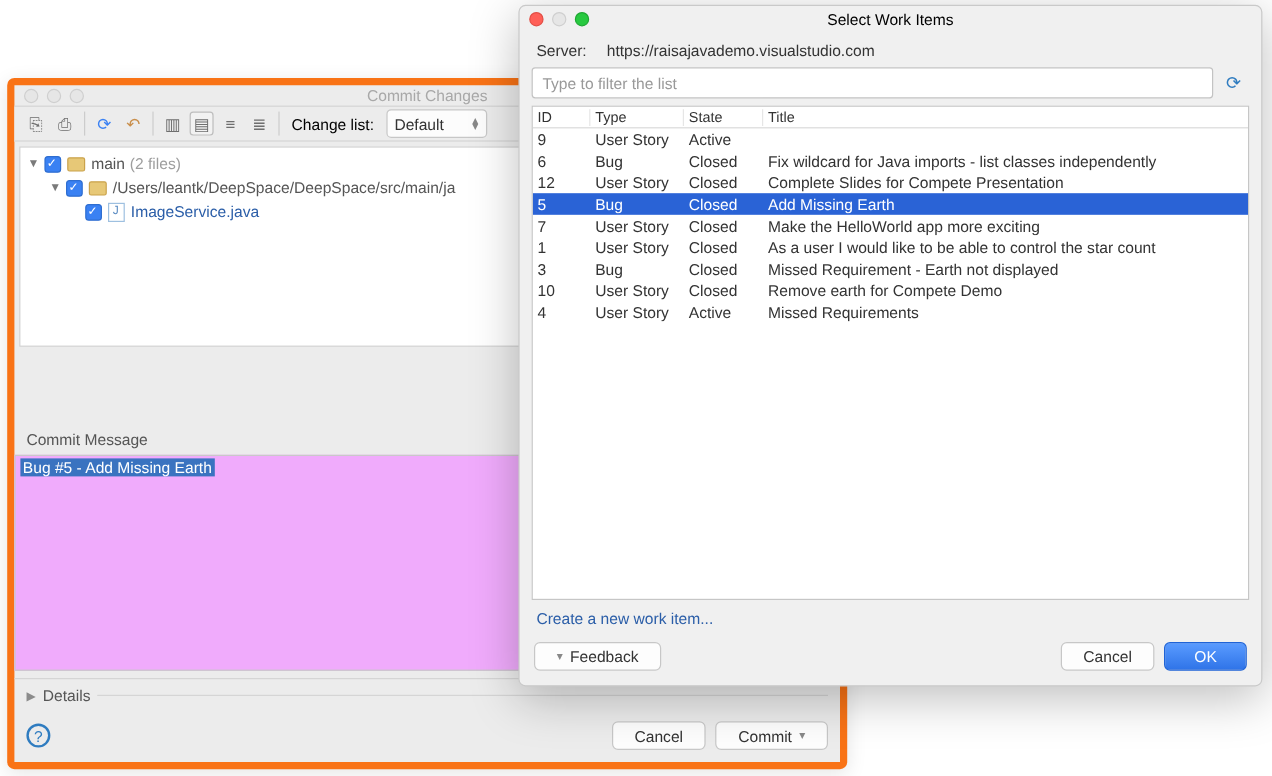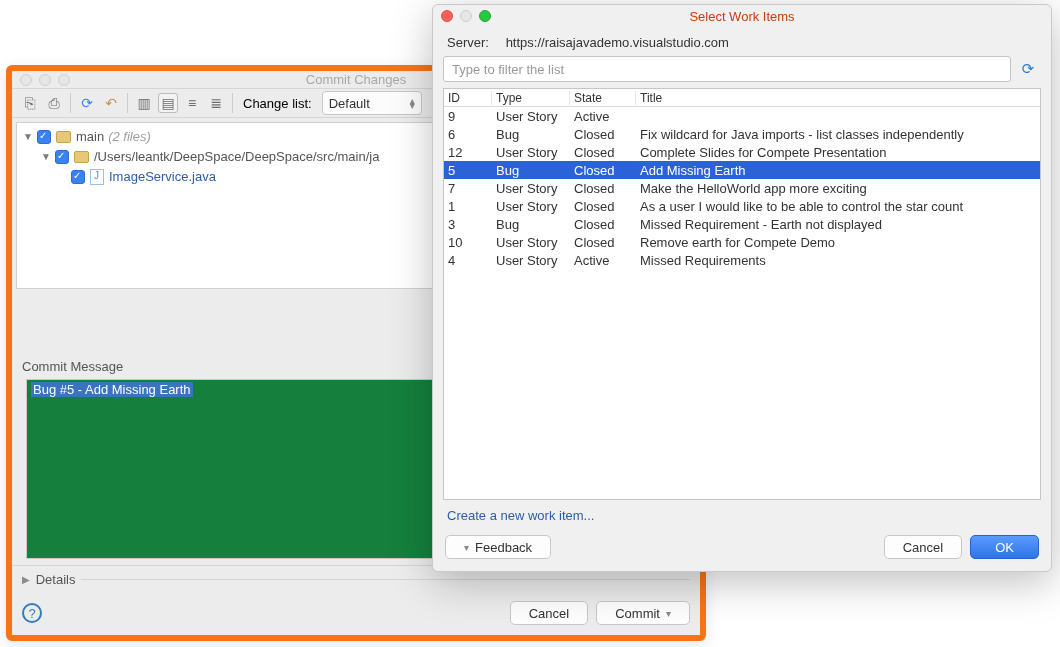--- a/index.html
+++ b/index.html
@@ -45,21 +45,21 @@
     }
     .tb-icon {
       width: 20px; height: 20px;
       display:flex; align-items:center; justify-content:center;
       font-size:14px; color:#6e6e6e;
     }
     .tb-sep { width:1px; height:20px; background:#ccc; margin:0 2px; }
     .tb-icon.boxed { border:1px solid #bdbdbd; border-radius:3px; background:#f2f2f2; }
     .changelist-label { color:#000000; margin-left:4px; margin-right:6px; }
     .changelist-select {
-      width:100px; height:24px;
+      width:84px; height:24px;
       border:1px solid #c7c7c7; border-radius:4px;
       background:#fcfcfc;
       padding:0 6px; font-size:13px;
       display:flex; align-items:center; justify-content:space-between;
     }
     .chev-updown { font-size:10px; color:#888; line-height:5px; }
 
     .cw-files {
       flex: 0 1 200px;
       background:#fff;
@@ -68,21 +68,21 @@
       overflow:auto;
       padding:4px 0;
     }
     .tree-row { display:flex; align-items:center; height:20px; padding:0 6px; }
     .tree-indent { display:inline-block; }
     .tri { width:12px; color:#7a7a7a; font-size:10px; margin-right:2px; }
     .chk { width:14px; height:14px; border-radius:3px; background:#3a81f3; border:1px solid #2f6ed0; margin-right:5px; position:relative; }
     .chk::after { content:"✓"; color:#fff; font-size:10px; position:absolute; left:1px; top:-1px; }
     .folder-icon { width:15px; height:12px; background:#e7c877; border:1px solid #caa24b; border-radius:2px; margin-right:5px; }
     .folder-label { color:#555; }
-    .files-count { color:#9e9e9e; font-style:italic; margin-left:4px; }
+    .files-count { color:#9e9e9e; margin-left:4px; }
     .jfile-icon { width:14px; height:16px; border:1px solid #9ec0e0; background:#fff; margin-right:5px; position:relative; }
     .jfile-icon::before { content:"J"; position:absolute; left:3px; top:0; font-size:10px; color:#5a8bc2; }
     .file-link { color:#2b5ea8; }
 
     .cw-modified {
       text-align:right; color:#2b5ea8; padding:3px 10px 1px 0; font-size:13px;
     }
 
     .cw-msgbar {
       display:flex; align-items:center;
@@ -92,22 +92,22 @@
     .cw-msgbar .lbl { color:#555; flex:1; }
     .cw-msgbar .mb-icon {
       width:24px; height:22px;
       border:1px solid #c7c7c7; border-radius:3px;
       display:flex; align-items:center; justify-content:center;
       margin-left:3px; background:#fbfbfb;
       font-size:12px; color:#6a6a6a;
     }
 
     .cw-msgarea {
-      margin: 2px 6px 6px 14px;
-      background:#15803d; border:1px solid #c9c9c9;
+      margin: 2px 6px 6px 0;
+      background:#f0abfc; border:1px solid #c9c9c9;
       flex: 1 1 auto;
       padding:2px 4px;
       min-height:180px;
     }
     .msg-text {
       display:inline-block;
       background:#3a73c0; color:#fff;
       padding:0 2px;
     }
 
@@ -151,21 +151,21 @@
       z-index:10;
     }
     .swi-titlebar {
       height:22px; display:flex; align-items:center; padding:0 8px; position:relative;
     }
     .swi-traffic { display:flex; gap:7px; }
     .swi-dot { width:12px; height:12px; border-radius:50%; }
     .swi-red { background:#ff5f57; border:1px solid #e24f46; }
     .swi-yel { background:#e6e6e6; border:1px solid #cfcfcf; }
     .swi-grn { background:#28c940; border:1px solid #1fa833; }
-    .swi-title { position:absolute; left:0; right:0; text-align:center; color:#c2410c; }
+    .swi-title { position:absolute; left:0; right:0; text-align:center; color:#000000; }
 
     .swi-server {
       padding: 8px 14px 6px 14px; color:#333;
     }
     .swi-server .k { display:inline-block; width:55px; }
 
     .swi-filterrow {
       display:flex; gap:4px; padding:0 10px 6px 10px; align-items:center;border-radius:16px;
     }
     .swi-filter {

